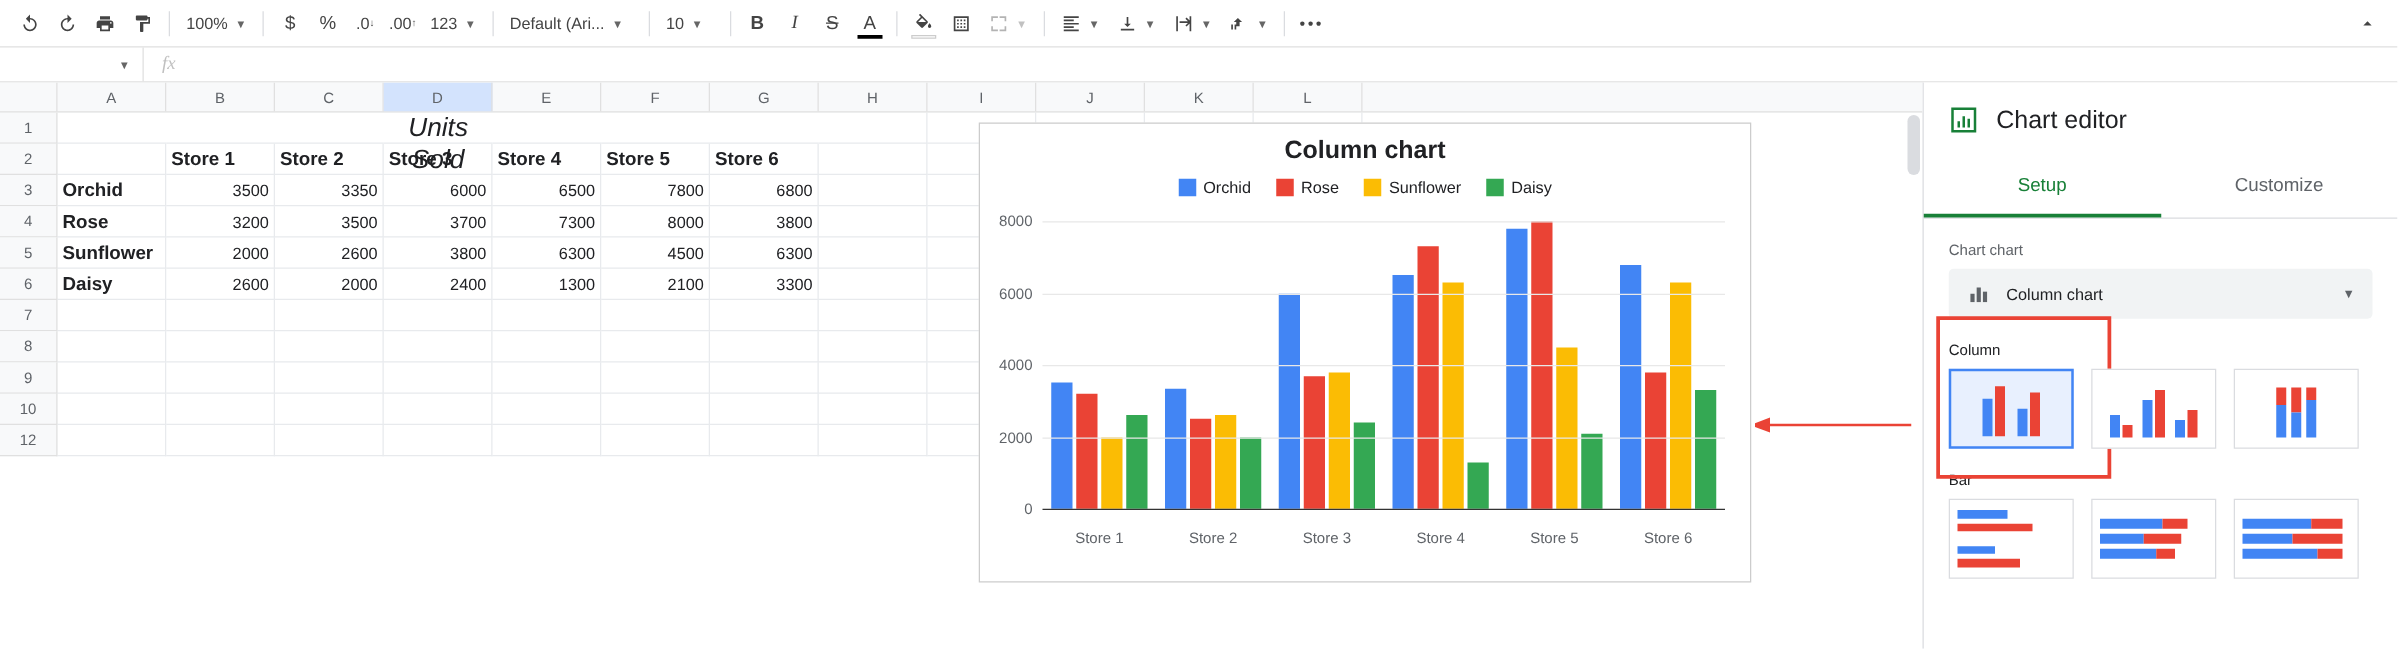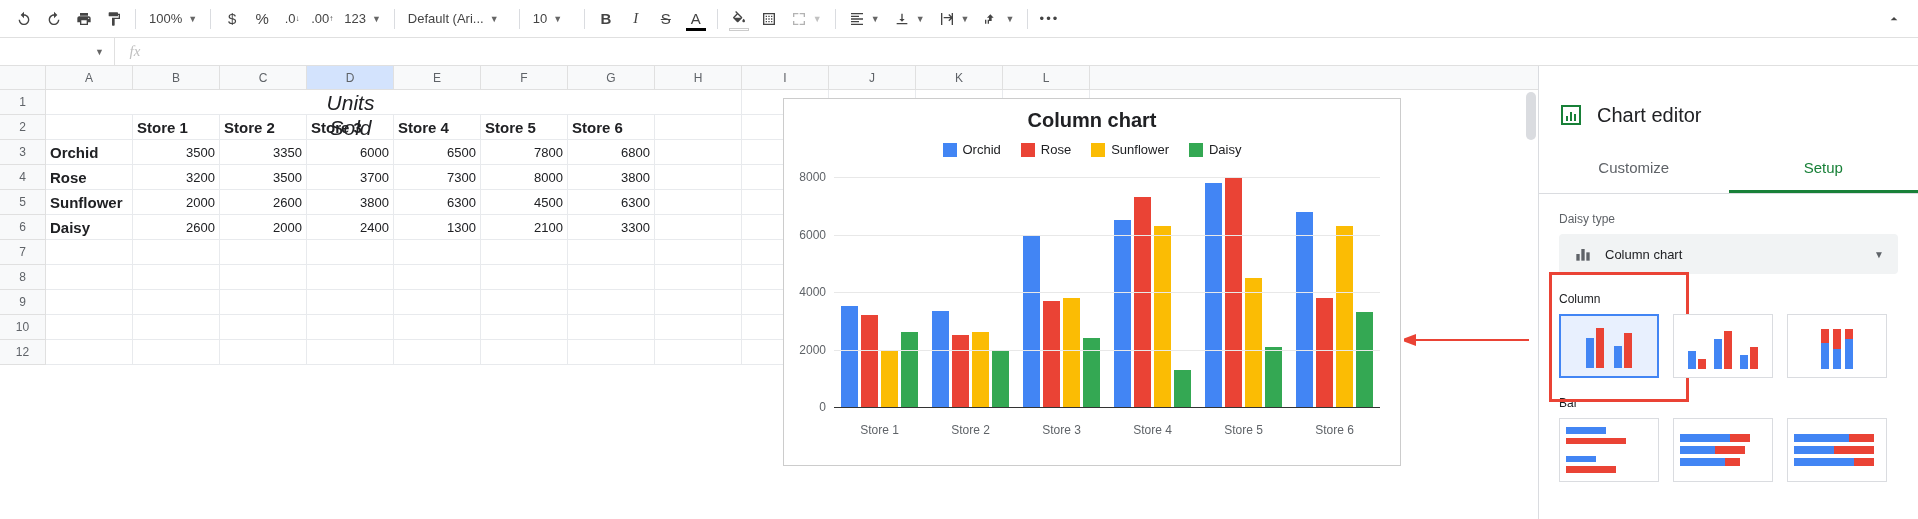--- a/index.html
+++ b/index.html
@@ -36,21 +36,21 @@
 .plot { flex: 1; position: relative; margin-right: 20px; }
 .grid-line { position: absolute; left: 0; right: 0; height: 1px; background: #e8e8e8; }
 .grid-line.baseline { background: #333; }
 .groups { position: absolute; left: 0; right: 0; bottom: 30px; top: 10px; display: flex; }
 .group { flex: 1; display: flex; align-items: flex-end; justify-content: center; gap: 3px; }
 .bar { width: 17px; }
 .x-labels { position: absolute; left: 0; right: 0; bottom: 0; display: flex; }
 .x-lab { flex: 1; text-align: center; font-size: 12px; color: #5f6368; }
 .sc-blue { background: #4285f4; } .sc-red { background: #ea4335; }
 .arrow-annotation { position: absolute; left: 1404px; top: 330px; pointer-events: none; }
-.editor { width: 380px; border-left: 1px solid #dadce0; background: #fff; display: flex; flex-direction: column; justify-content: center; }
+.editor { width: 380px; border-left: 1px solid #dadce0; background: #fff; display: flex; flex-direction: column; }
 .editor-header { display: flex; align-items: center; gap: 14px; padding: 18px 20px; font-size: 20px; }
 .editor-tabs { display: flex; border-bottom: 1px solid #dadce0; }
 .editor-tab { flex: 1; text-align: center; padding: 14px 0; font-size: 15px; color: #5f6368; cursor: pointer; }
 .editor-tab.active { color: #188038; border-bottom: 3px solid #188038; font-weight: 500; }
 .editor-body { padding: 18px 20px; }
 .field-label { font-size: 12px; color: #5f6368; margin-bottom: 8px; }
 .chart-type-select { display: flex; align-items: center; gap: 12px; background: #f1f3f4; padding: 10px 14px; border-radius: 4px; cursor: pointer; }
 .ct-arrow { margin-left: auto; color: #5f6368; font-size: 10px; }
 .thumb-section { margin-top: 18px; }
 .section-title { font-size: 12px; margin-bottom: 8px; }
@@ -464,25 +464,25 @@
     <div class="editor-header">
       <svg width="24" height="24" viewBox="0 0 24 24">
           <rect x="3" y="3" width="18" height="18" fill="none" stroke="#188038" stroke-width="2"></rect>
           <rect x="7" y="13" width="2" height="5" fill="#188038"></rect>
           <rect x="11" y="9" width="2" height="9" fill="#188038"></rect>
           <rect x="15" y="11" width="2" height="7" fill="#188038"></rect>
         </svg>
       <span>Chart editor</span>
     </div>
     <div class="editor-tabs">
+      <div class="editor-tab active">Setup</div>
       <div class="editor-tab">Customize</div>
-      <div class="editor-tab active">Setup</div>
     </div>
     <div class="editor-body" style="position:relative;">
-      <div class="field-label">Daisy type</div>
+      <div class="field-label">Chart chart</div>
       <div class="chart-type-select">
         <svg width="20" height="20" viewBox="0 0 24 24">
             <rect x="4" y="12" width="4" height="8" fill="#5f6368"></rect>
             <rect x="10" y="6" width="4" height="14" fill="#5f6368"></rect>
             <rect x="16" y="10" width="4" height="10" fill="#5f6368"></rect>
           </svg>
         <span>Column chart</span>
         <span class="ct-arrow">▼</span>
       </div>
 

